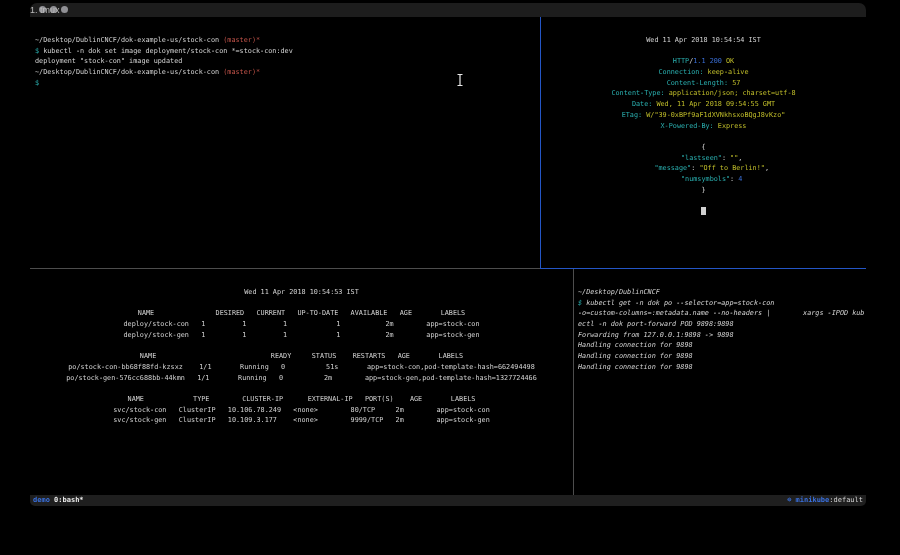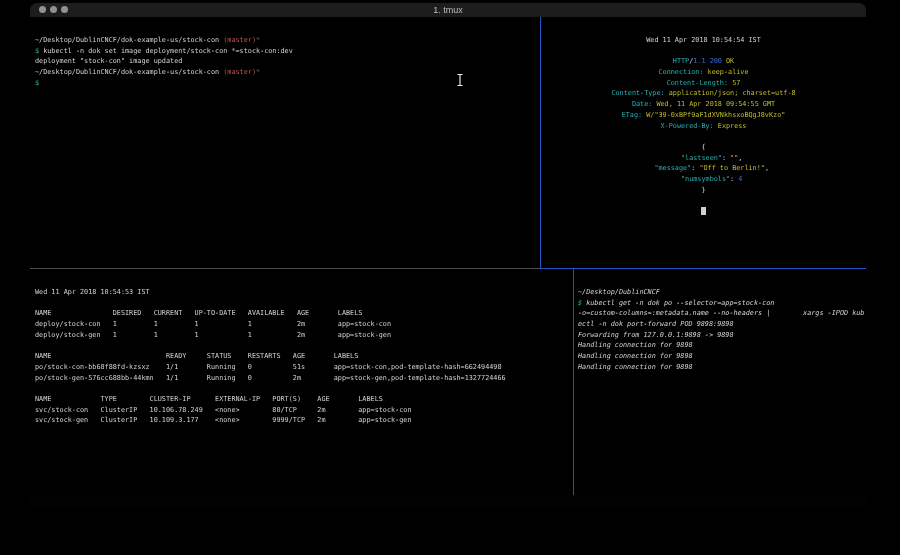--- a/index.html
+++ b/index.html
@@ -11,33 +11,33 @@
     position:absolute;left:30px;top:3px;width:836px;height:503px;
     background:#020202;border-radius:7px 7px 5px 5px;
   }
   .titlebar{
     position:absolute;left:0;top:0;right:0;height:14px;background:#1d1d1d;
     border-radius:7px 7px 0 0;
   }
   .lights{position:absolute;left:9px;top:3px;display:flex;gap:4px;}
   .light{width:7px;height:7px;border-radius:50%;background:#909095;}
   .wtitle{
-    position:absolute;left:0;right:0;top:0;height:14px;text-align:center;
+    position:absolute;left:0;right:0;top:0;height:14px;
     line-height:14px;color:#bcbcbc;font-size:9px;
     font-family:"Liberation Sans",sans-serif;
   }
   .panes{position:absolute;left:0;top:14px;right:0;bottom:11px;background:#000;overflow:hidden;}
   .pane{
     position:absolute;overflow:hidden;padding:18px 5px;box-sizing:border-box;
     font-size:6.8px;line-height:10.7px;white-space:pre;color:#d4d4d4;
   }
   .tline{height:10.7px;}
   .pane-tl{left:0;top:0;width:510px;height:251px;}
   .pane-tr{left:511px;top:0;right:0;height:251px;text-align:center;}
-  .pane-bl{left:0;top:252px;width:543px;bottom:0;}
+  .pane-bl{left:0;top:252px;width:543px;bottom:0;text-align:center;}
   .pane-br{left:544px;top:252px;right:0;bottom:0;padding-left:4px;font-style:italic;}
   .div-v-top{position:absolute;left:510px;top:0;width:1px;height:251px;background:#2456c6;}
   .div-h-left{position:absolute;left:0;top:251px;width:510px;height:1px;background:#4d4d4d;}
   .div-h-right{position:absolute;left:510px;top:251px;right:0;height:1px;background:#2456c6;}
   .div-v-bottom{position:absolute;left:543px;top:252px;width:1px;bottom:0;background:#4d4d4d;}
   .statusbar{
     position:absolute;left:0;right:0;bottom:0;height:11px;background:#1f1f1f;
     font-size:7px;line-height:11px;border-radius:0 0 5px 5px;white-space:pre;
   }
   .status-left{position:absolute;left:3px;top:0;}
@@ -72,20 +72,24 @@
     <div class="pane pane-tr"><div class="tline"><span class="s-w">Wed 11 Apr 2018 10:54:54 IST</span></div><div class="tline"> </div><div class="tline"><span class="s-c">HTTP</span><span class="s-w">/</span><span class="s-b">1.1 200</span><span class="s-w"> </span><span class="s-y">OK</span></div><div class="tline"><span class="s-c">Connection:</span><span class="s-w"> </span><span class="s-y">keep-alive</span></div><div class="tline"><span class="s-c">Content-Length:</span><span class="s-w"> </span><span class="s-y">57</span></div><div class="tline"><span class="s-c">Content-Type:</span><span class="s-w"> </span><span class="s-y">application/json; charset=utf-8</span></div><div class="tline"><span class="s-c">Date:</span><span class="s-w"> </span><span class="s-y">Wed, 11 Apr 2018 09:54:55 GMT</span></div><div class="tline"><span class="s-c">ETag:</span><span class="s-w"> </span><span class="s-y">W/"39-0xBPf9aF1dXVNkhsxoBQgJ8vKzo"</span></div><div class="tline"><span class="s-c">X-Powered-By:</span><span class="s-w"> </span><span class="s-y">Express</span></div><div class="tline"> </div><div class="tline"><span class="s-w">{</span></div><div class="tline"><span class="s-w">    </span><span class="s-c">"lastseen"</span><span class="s-w">: </span><span class="s-y">""</span><span class="s-w">,</span></div><div class="tline"><span class="s-w">    </span><span class="s-c">"message"</span><span class="s-w">: </span><span class="s-y">"Off to Berlin!"</span><span class="s-w">,</span></div><div class="tline"><span class="s-w">    </span><span class="s-c">"numsymbols"</span><span class="s-w">: </span><span class="s-b">4</span></div><div class="tline"><span class="s-w">}</span></div><div class="tline"> </div><div class="tline"><span class="s-cur"> </span></div></div>
     <div class="pane pane-bl"><div class="tline"><span class="s-w">Wed 11 Apr 2018 10:54:53 IST</span></div><div class="tline"> </div><div class="tline"><span class="s-w">NAME               DESIRED   CURRENT   UP-TO-DATE   AVAILABLE   AGE       LABELS</span></div><div class="tline"><span class="s-w">deploy/stock-con   1         1         1            1           2m        app=stock-con</span></div><div class="tline"><span class="s-w">deploy/stock-gen   1         1         1            1           2m        app=stock-gen</span></div><div class="tline"> </div><div class="tline"><span class="s-w">NAME                            READY     STATUS    RESTARTS   AGE       LABELS</span></div><div class="tline"><span class="s-w">po/stock-con-bb68f88fd-kzsxz    1/1       Running   0          51s       app=stock-con,pod-template-hash=662494498</span></div><div class="tline"><span class="s-w">po/stock-gen-576cc688bb-44kmn   1/1       Running   0          2m        app=stock-gen,pod-template-hash=1327724466</span></div><div class="tline"> </div><div class="tline"><span class="s-w">NAME            TYPE        CLUSTER-IP      EXTERNAL-IP   PORT(S)    AGE       LABELS</span></div><div class="tline"><span class="s-w">svc/stock-con   ClusterIP   10.106.78.249   &lt;none&gt;        80/TCP     2m        app=stock-con</span></div><div class="tline"><span class="s-w">svc/stock-gen   ClusterIP   10.109.3.177    &lt;none&gt;        9999/TCP   2m        app=stock-gen</span></div></div>
     <div class="pane pane-br"><div class="tline"><span class="s-w">~/Desktop/DublinCNCF</span></div><div class="tline"><span class="s-c">$</span><span class="s-w"> kubectl get -n dok po --selector=app=stock-con</span></div><div class="tline"><span class="s-w">-o=custom-columns=:metadata.name --no-headers |        xargs -IPOD kub</span></div><div class="tline"><span class="s-w">ectl -n dok port-forward POD 9898:9898</span></div><div class="tline"><span class="s-w">Forwarding from 127.0.0.1:9898 -&gt; 9898</span></div><div class="tline"><span class="s-w">Handling connection for 9898</span></div><div class="tline"><span class="s-w">Handling connection for 9898</span></div><div class="tline"><span class="s-w">Handling connection for 9898</span></div></div>
 
     <div class="div-v-top"></div>
     <div class="div-h-left"></div>
     <div class="div-h-right"></div>
     <div class="div-v-bottom"></div>
   </div>
 
+  <div class="statusbar">
+    <div class="status-left"><div class="tline"><span class="s-bb">demo</span><span class="s-w"> </span><span class="s-wb">0:bash*</span></div></div>
+    <div class="status-right"><div class="tline"><span class="s-b">☸ </span><span class="s-bb">minikube</span><span class="s-w">:default</span></div></div>
+  </div>
 </div>
 
 <svg class="mouse" width="8" height="14" viewBox="0 0 8 14">
   <g stroke="#000" stroke-width="2.6" fill="none" opacity="0.8">
     <path d="M1.5 1.5 h5 M4 1.5 v11 M1.5 12.5 h5"></path>
   </g>
   <g stroke="#e9e9e9" stroke-width="1.2" fill="none">
     <path d="M1.5 1.5 h5 M4 1.5 v11 M1.5 12.5 h5"></path>
   </g>
 </svg>

